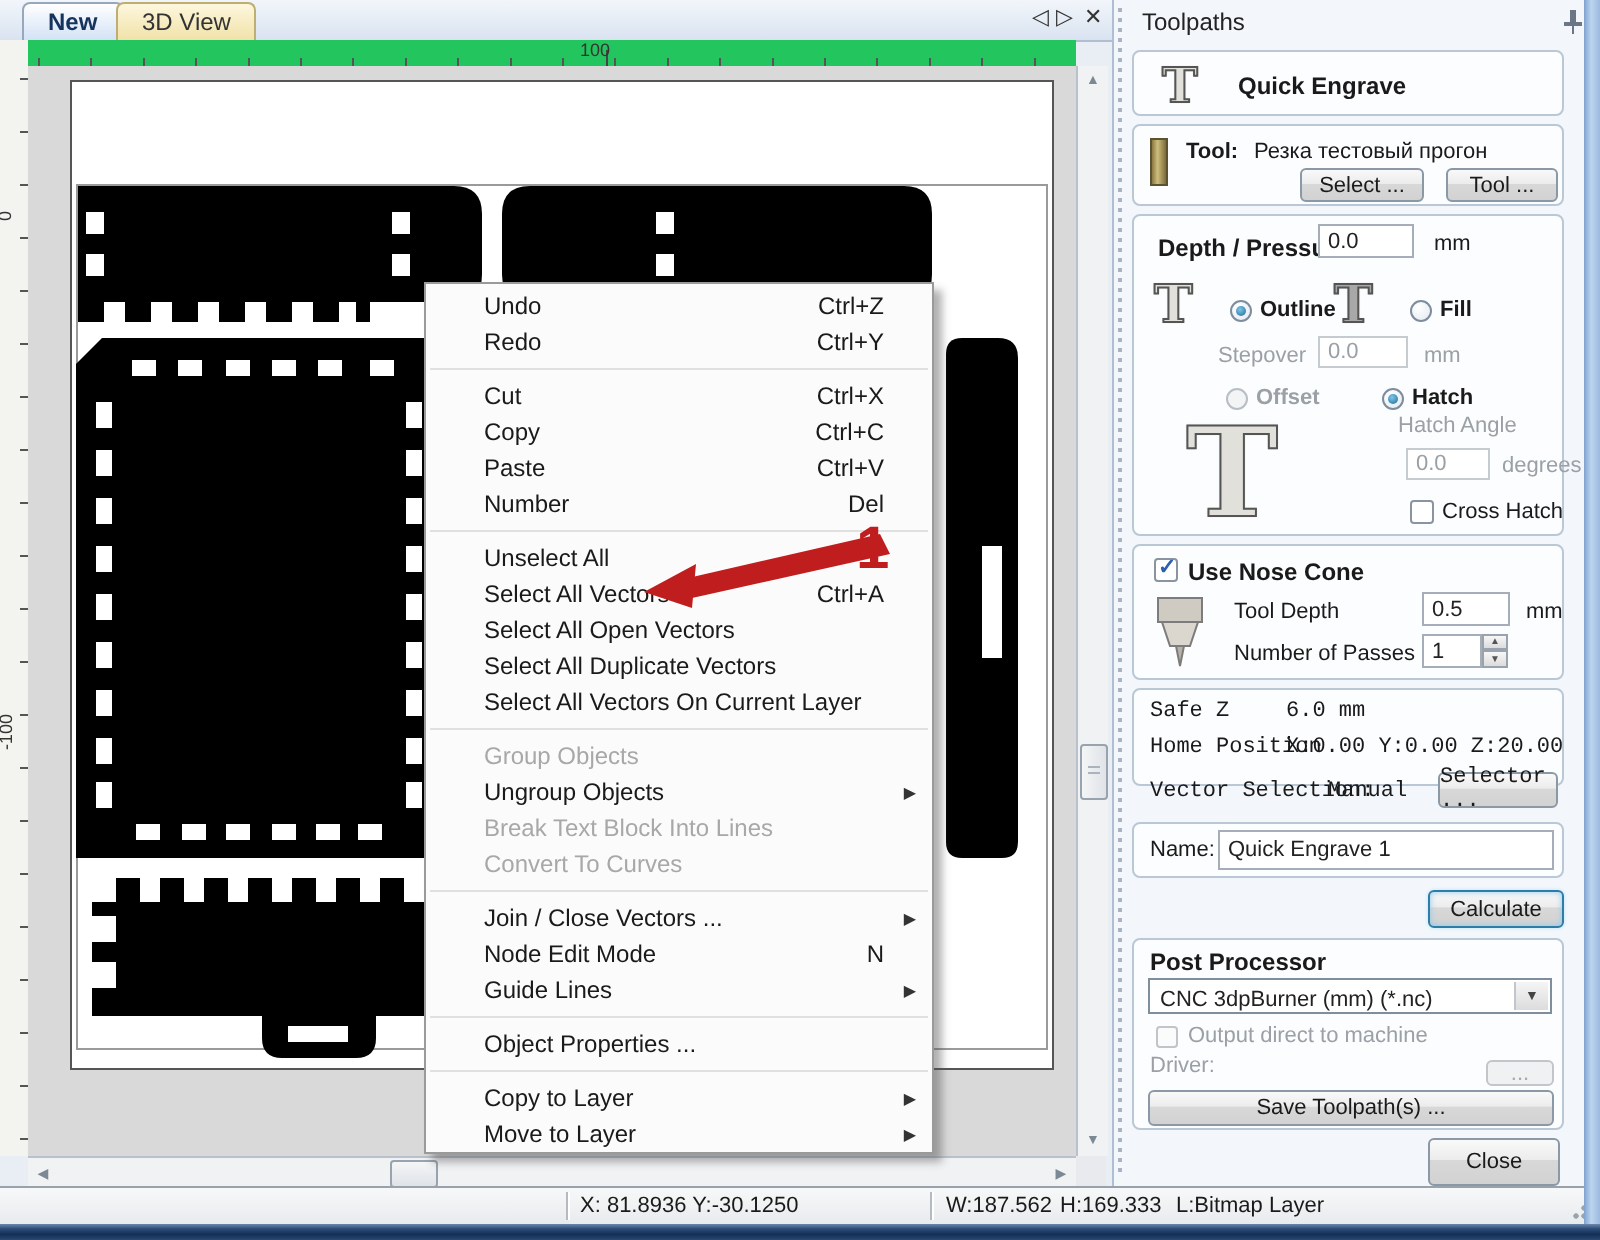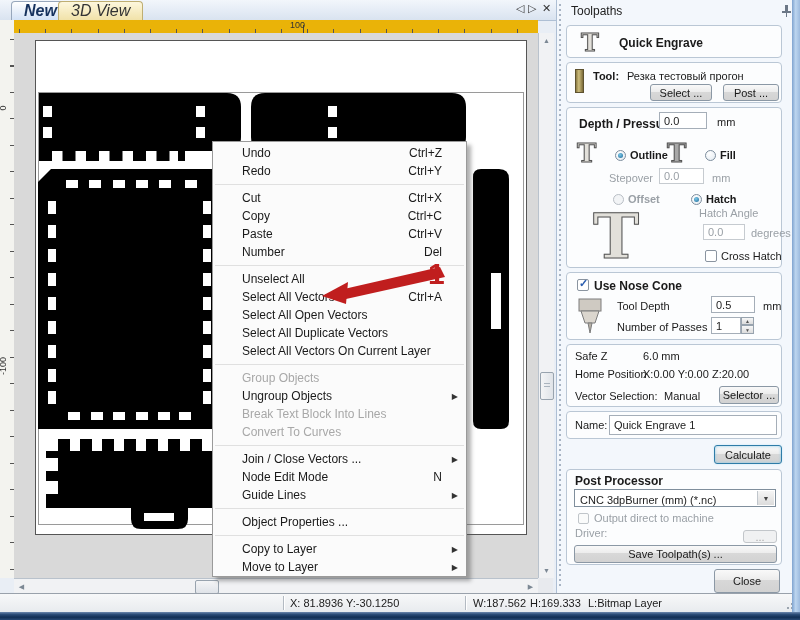--- a/index.html
+++ b/index.html
@@ -2,27 +2,27 @@
 <html><head>
 <meta charset="utf-8">
 <style>
   html,body{margin:0;padding:0;}
   body{font-family:"Liberation Sans",sans-serif;}
   #win{position:relative;width:800px;height:620px;background:#e9eef5;overflow:hidden;font-size:11px;color:#1a1a1a;}
   .abs{position:absolute;}
   .lbl{position:absolute;white-space:nowrap;}
   
   #tabbar{left:0;top:0;width:556px;height:20px;background:linear-gradient(#f2f6fb,#d9e3f0);border-bottom:1px solid #aebfd4;}
-  .tab{position:absolute;top:1px;height:18px;border:1px solid #97a7bc;border-bottom:none;border-radius:4px 4px 0 0;display:flex;align-items:center;padding:0 12px;font-size:16px;font-style:italic;}
+  .tab{position:absolute;top:1px;height:18px;border:1px solid #97a7bc;border-bottom:none;border-radius:4px 4px 0 0;display:flex;align-items:center;padding:0 12px;font-size:12px;}
   .tab.active{background:linear-gradient(#ffffff,#d3e2f6);font-weight:bold;color:#16325e;}
   .tab.inactive{background:linear-gradient(#fdf7dd,#f1e2a9);border-color:#bfae72;color:#333;}
   .tabicons{position:absolute;top:2px;font-size:11px;color:#333;}
   
   #corner{left:0;top:20px;width:14px;height:13px;background:#f3f3ef;border-right:1px solid #777;border-bottom:1px solid #777;}
-  #topruler{left:14px;top:20px;width:524px;height:13px;background:#eab308;border-bottom:4px solid #b91c1c;}
+  #topruler{left:14px;top:20px;width:524px;height:13px;background:#22c55e;border-bottom:4px solid #b91c1c;}
   #topruler .ticks{position:absolute;left:5px;right:0;bottom:0;height:4px;background:repeating-linear-gradient(90deg,#555 0 1px,transparent 1px 26.2px);}
   #topruler .majortick{position:absolute;left:289px;bottom:0;width:1px;height:8px;background:#444;}
   #topruler .rlabel{position:absolute;left:276px;top:0;font-size:9px;color:#333;}
   #leftruler{left:0;top:33px;width:14px;height:545px;background:#f3f3ef;border-right:1px solid #777;}
   #leftruler .ticks{position:absolute;top:6px;bottom:0;right:0;width:4px;background:repeating-linear-gradient(180deg,#555 0 1px,transparent 1px 26.5px);}
   .vlabel{position:absolute;font-size:9px;color:#333;transform:rotate(-90deg);transform-origin:center;}
   
   #canvas{left:14px;top:33px;width:524px;height:545px;background:#d9d9d9;overflow:hidden;}
   #page{position:absolute;left:21px;top:7px;width:490px;height:493px;background:#fff;border:1px solid #555;}
   
@@ -270,21 +270,21 @@
     </div>
 
     <div class="box" style="top:62px;height:41px;">
       <div class="abs" style="left:8px;top:6px;width:7px;height:22px;background:linear-gradient(90deg,#8a7a42,#cdbd7d 40%,#7a6a38);border:1px solid #5d5230;"></div>
       <span class="lbl bold" style="left:26px;top:7px;">Tool:</span>
       <span class="lbl" style="left:60px;top:7px;">Резка тестовый прогон</span>
       <div class="btn" style="left:83px;top:21px;width:62px;height:17px;">
           <span>Select ...</span>
         </div>
       <div class="btn" style="left:156px;top:21px;width:56px;height:17px;">
-          <span>Post ...</span>
+          <span>Tool ...</span>
         </div>
     </div>
 
     <div class="box" style="top:107px;height:161px;">
       <span class="lbl bold" style="left:12px;top:9px;font-size:12px;">Depth / Pressure</span>
       <div class="input" style="left:92px;top:4px;width:48px;height:17px;">
           <span>0.0</span>
         </div>
       <span class="lbl" style="left:150px;top:8px;">mm</span>
 
@@ -337,21 +337,21 @@
           <span>1</span>
         </div>
       <div class="spin" style="left:174px;top:44px;">
           <span>▲</span>
         </div>
       <div class="spin" style="left:174px;top:52px;height:9px;">
           <span>▼</span>
         </div>
     </div>
 
-    <div class="box" style="top:344px;height:63px;">
+    <div class="box" style="top:344px;height:49px;font-family:Liberation Mono, monospace;">
       <span class="lbl" style="left:8px;top:5px;">Safe Z</span>
       <span class="lbl" style="left:76px;top:5px;">6.0 mm</span>
       <span class="lbl" style="left:8px;top:23px;">Home Position</span>
       <span class="lbl" style="left:76px;top:23px;">X:0.00 Y:0.00 Z:20.00</span>
       <span class="lbl" style="left:8px;top:45px;">Vector Selection:</span>
       <span class="lbl" style="left:97px;top:45px;">Manual</span>
       <div class="btn" style="left:152px;top:41px;width:60px;height:18px;align-items:center;">
           <span>Selector ...</span>
         </div>
     </div>

